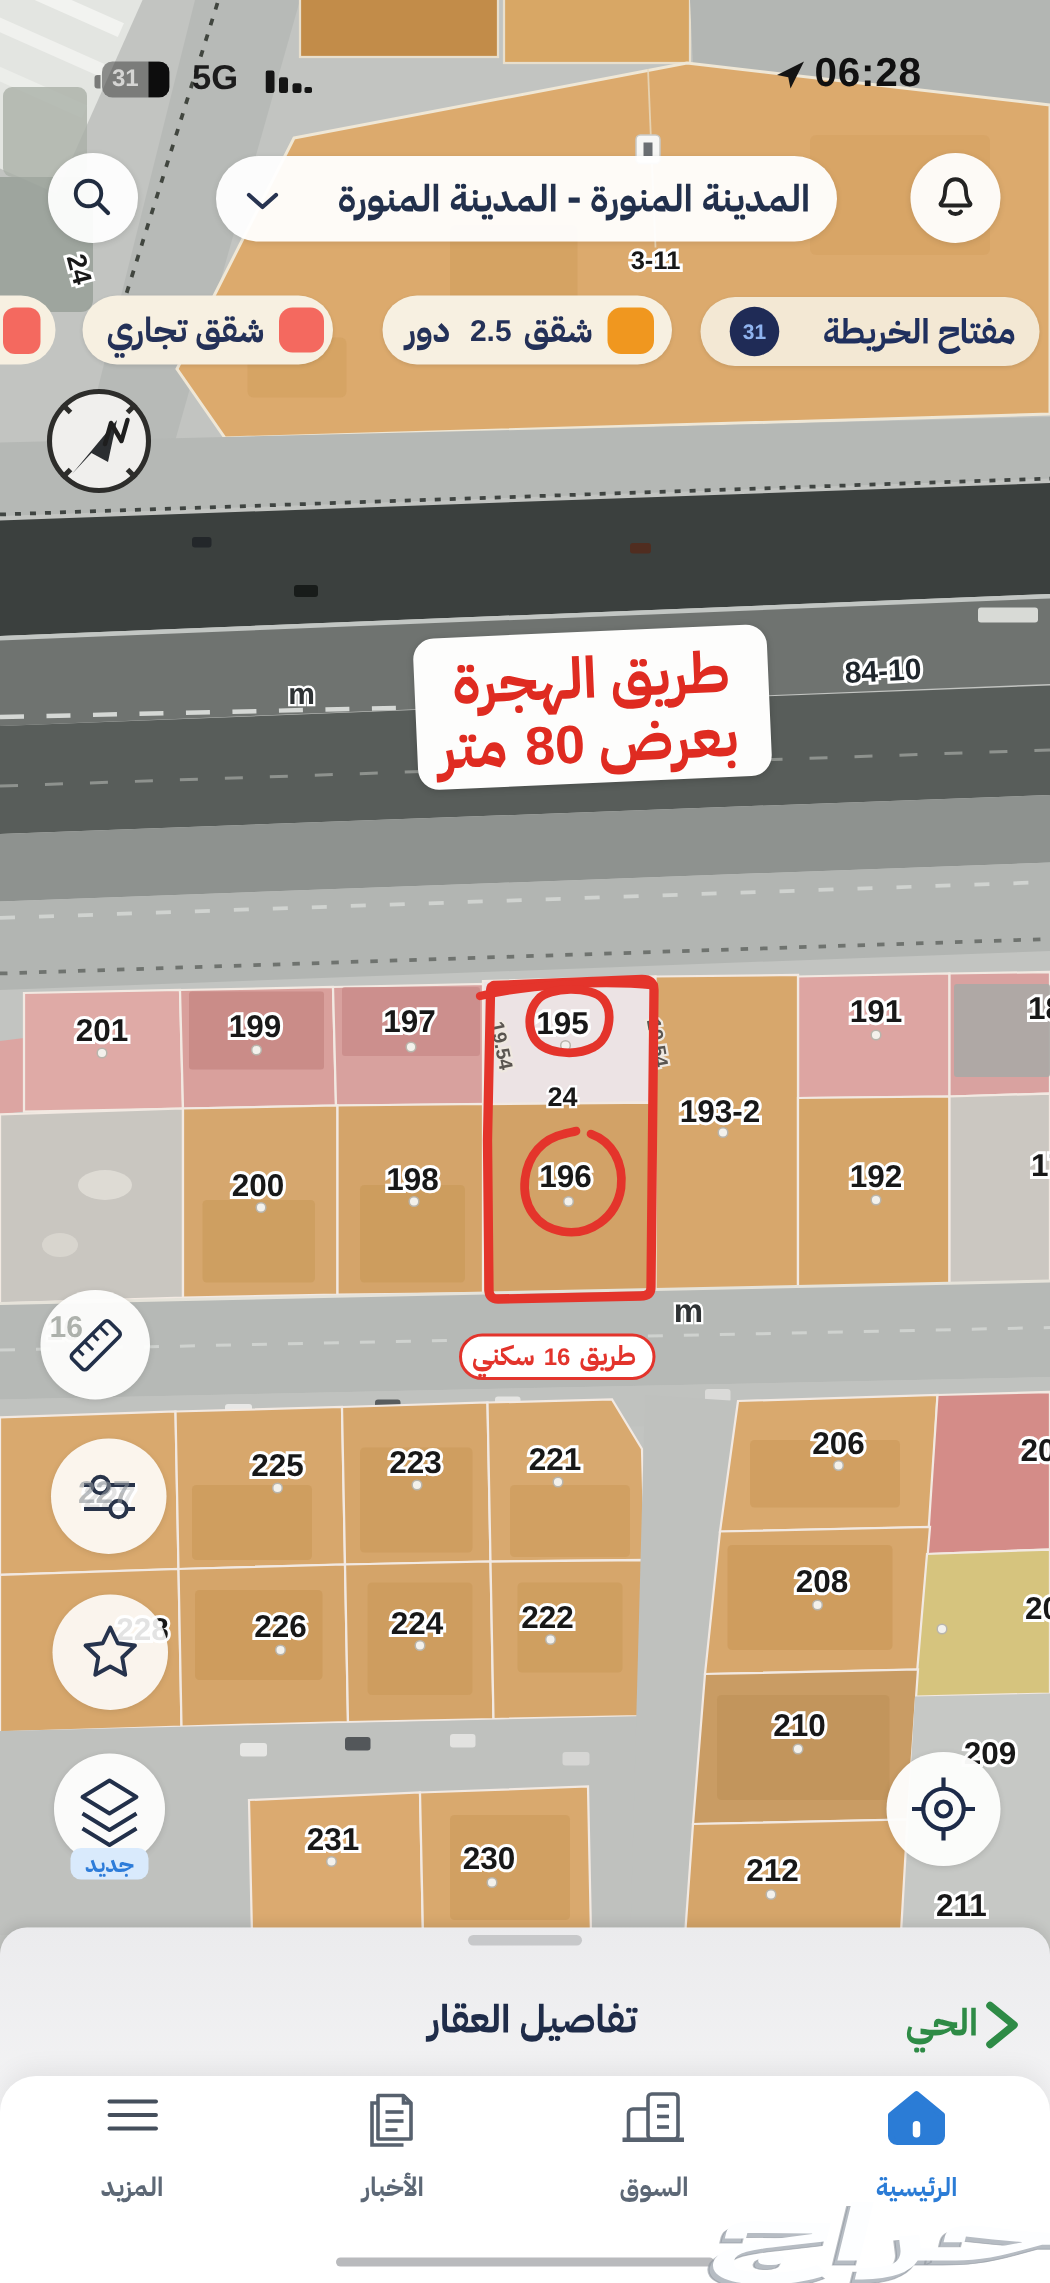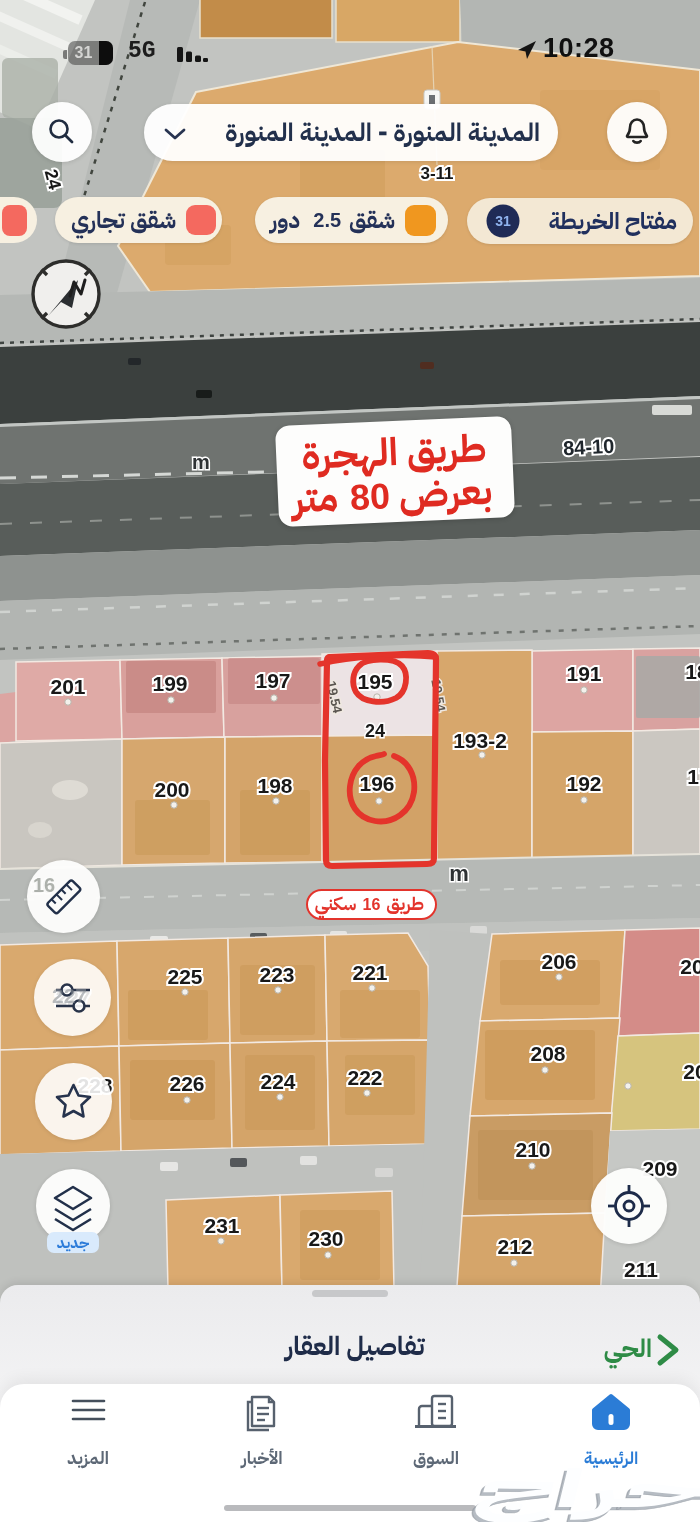--- a/index.html
+++ b/index.html
@@ -175,31 +175,31 @@
 <path d="M329,657 L428,653 C433,653 436,655 436,660 L435,756 L434,858 C434,862 432,864 427,864 L332,866 C328,866 326,864 326,860 L325,760 L327,662 C327,659 327,658 329,657 Z" fill="none" stroke="#e4342b" stroke-width="6.2" stroke-linejoin="round"></path>
 <path d="M320,664 C350,657 400,653 436,657" fill="none" stroke="#e4342b" stroke-width="5.5" stroke-linecap="round"></path>
 <path d="M359,666 C366,658 394,657 402,666 C409,674 407,692 396,698 C382,705 362,702 356,692 C351,683 353,672 359,666 Z" fill="none" stroke="#e4342b" stroke-width="5.8" stroke-linecap="round"></path>
 <path d="M394,756 C408,761 416,775 414,792 C411,812 393,824 375,821 C357,818 348,803 350,786 C352,770 362,759 376,756 C379,755 382,755 384,754" fill="none" stroke="#e4342b" stroke-width="5.8" stroke-linecap="round"></path>
 </svg>
 <div class="abs" style="left:63px;top:50px;width:4px;height:9px;background:rgba(35,35,35,0.55);border-radius:2px 0 0 2px;"></div>
 <div class="abs" style="left:68px;top:41px;width:45px;height:24px;background:rgba(58,58,58,0.52);border-radius:7px;overflow:hidden;">
       <div class="abs" style="right:0;top:0;width:14px;height:24px;background:#0d0d0d;"></div>
       <div class="abs" style="left:0;top:0;width:31px;height:24px;color:#d5d5d3;font-size:16px;font-weight:bold;text-align:center;line-height:24px;">31</div>
     </div>
-<div class="abs" style="left:128px;top:38px;font-size:23px;font-weight:bold;color:#1c1c1c;font-family:Liberation Mono, monospace;">5G</div>
+<div class="abs" style="left:128px;top:38px;font-size:23px;font-weight:bold;color:#1c1c1c;">5G</div>
 <svg class="abs" style="left:177px;top:46px" width="36" height="17">
       <rect x="0" y="1" width="6" height="15" rx="1.5" fill="#151515"></rect>
       <rect x="9" y="5.5" width="6" height="10.5" rx="1.5" fill="#151515"></rect>
       <rect x="18" y="9.5" width="6" height="6.5" rx="1.5" fill="#151515"></rect>
       <rect x="26" y="12" width="5" height="4" rx="1.2" fill="#151515"></rect>
     </svg>
 <svg class="abs" style="left:515px;top:38px" width="24" height="24">
       <path d="M3,12 L21,3 L12,21 L10.5,13.5 Z" fill="#141414"></path>
     </svg>
-<div class="abs" style="left:543px;top:33px;font-size:27px;font-weight:bold;color:#101010;letter-spacing:0.5px;">10:28</div>
+<div class="abs" style="left:543px;top:33px;font-size:27px;font-weight:bold;color:#101010;letter-spacing:0.5px;">06:28</div>
 <div class="abs" style="left:32px;top:102px;width:60px;height:60px;border-radius:50%;background:rgba(255,255,255,0.94);box-shadow:0 1px 4px rgba(0,0,0,0.12);"></div>
 <svg class="abs" style="left:46px;top:116px" width="32" height="32">
       <circle cx="13" cy="13" r="8.5" fill="none" stroke="#202c40" stroke-width="2.6"></circle>
       <line x1="19.5" y1="19.5" x2="26" y2="26" stroke="#202c40" stroke-width="2.8" stroke-linecap="round"></line>
     </svg>
 <div class="abs" style="left:144px;top:104px;width:414px;height:57px;border-radius:28.5px;background:rgba(255,255,255,0.95);box-shadow:0 1px 4px rgba(0,0,0,0.10);"></div>
 <svg class="abs" style="left:144px;top:104px" width="414" height="57">
 <polyline points="22,26 31,34 40,26" fill="none" stroke="#283451" stroke-width="2.8" stroke-linecap="round" stroke-linejoin="round"></polyline>
 <path d="M5.8 0.3Q3.3 0.3 1.9 -1.0Q0.5 -2.4 0.5 -4.8Q0.5 -6.3 1.2 -7.9Q2.0 -9.4 3.5 -10.9L4.0 -11.4H7.7L8.2 -10.9Q9.7 -9.6 10.4 -8.3Q11.1 -7.0 11.1 -5.3Q11.1 -2.7 9.7 -1.2Q8.3 0.3 5.8 0.3ZM6.0 -3.5Q7.2 -3.5 7.9 -3.9Q8.6 -4.3 8.6 -5.0Q8.6 -5.2 8.5 -5.5Q8.4 -5.8 8.1 -6.1Q7.9 -6.4 7.5 -6.8Q7.0 -7.2 6.4 -7.7L5.5 -8.3H5.3L4.5 -7.7Q4.1 -7.2 3.8 -6.9Q3.5 -6.6 3.3 -6.3Q3.2 -6.0 3.1 -5.7Q3.0 -5.5 3.0 -5.2Q3.0 -4.4 3.7 -3.9Q4.3 -3.5 5.5 -3.5ZM7.6 -13.4Q6.9 -13.4 6.5 -13.8Q6.1 -14.2 6.1 -15.0Q6.1 -15.9 6.5 -16.3Q6.9 -16.7 7.6 -16.7H8.1Q8.7 -16.7 9.1 -16.3Q9.6 -15.9 9.6 -15.0Q9.6 -14.2 9.1 -13.8Q8.7 -13.4 8.1 -13.4ZM3.6 -13.4Q3.0 -13.4 2.6 -13.8Q2.2 -14.2 2.2 -15.0Q2.2 -15.9 2.6 -16.3Q3.0 -16.7 3.6 -16.7H4.1Q4.8 -16.7 5.2 -16.3Q5.6 -15.9 5.6 -15.0Q5.6 -14.2 5.2 -13.8Q4.8 -13.4 4.1 -13.4Z M10.1 2.2H11.1Q13.3 2.2 14.4 1.3Q15.5 0.4 15.4 -1.8Q15.4 -2.3 15.4 -3.0Q15.3 -3.6 15.2 -4.3L14.6 -7.7L17.4 -8.1L17.7 -5.8Q17.9 -4.5 18.0 -3.5Q18.2 -2.5 18.2 -1.9Q18.2 -0.1 17.7 1.4Q17.2 2.8 16.4 3.9Q15.5 4.9 14.1 5.5Q12.8 6.0 11.1 6.0H10.1Z M19.8 2.2H21.4Q23.8 2.2 25.2 1.6Q26.6 1.1 27.2 0.0H24.3Q22.3 0.0 21.2 -1.2Q20.0 -2.4 20.0 -4.5Q20.0 -5.8 20.4 -6.9Q20.8 -8.0 21.5 -8.8Q22.2 -9.7 23.1 -10.1Q24.1 -10.6 25.2 -10.6Q27.4 -10.6 28.8 -8.8Q30.1 -7.0 30.2 -3.8H31.5V-0.8L30.7 0.0H29.9Q29.2 2.9 27.1 4.4Q25.1 6.0 21.6 6.0H19.8ZM22.5 -5.0Q22.5 -4.3 23.1 -4.0Q23.6 -3.8 24.6 -3.8H27.7V-3.8Q27.7 -5.2 26.9 -6.0Q26.1 -6.8 24.8 -6.8Q23.9 -6.8 23.2 -6.3Q22.5 -5.8 22.5 -5.0Z M30.7 -3.0 31.5 -3.8H32.2Q34.2 -3.8 34.2 -5.5V-9.1H37.0V-5.5Q37.0 -3.8 38.7 -3.8H39.7V-0.8L39.0 0.0Q37.0 0.0 35.9 -0.8Q34.9 -1.6 34.6 -3.4H34.4Q34.1 -1.6 33.2 -0.8Q32.4 0.0 30.7 0.0ZM35.4 -11.1Q34.7 -11.1 34.3 -11.5Q33.9 -11.9 33.9 -12.8Q33.9 -13.6 34.3 -14.0Q34.7 -14.4 35.4 -14.4H35.9Q36.5 -14.4 36.9 -14.0Q37.3 -13.6 37.3 -12.8Q37.3 -11.9 36.9 -11.5Q36.5 -11.1 35.9 -11.1Z M39.0 -3.0 39.7 -3.8H41.9Q41.9 -3.9 41.9 -4.1Q41.9 -4.2 41.9 -4.4Q41.9 -7.4 45.4 -9.4L47.0 -10.3H50.3L52.2 -5.0Q52.5 -4.2 52.9 -4.0Q53.4 -3.8 54.2 -3.8H54.9V-0.8L54.2 0.0Q52.5 0.0 51.6 -0.5Q50.6 -1.0 50.0 -2.1L49.9 -2.1V0.0H46.7Q44.9 0.0 43.8 -0.7Q42.6 -1.5 42.2 -2.6H42.0Q41.3 0.0 39.0 0.0ZM44.1 -4.7Q44.1 -4.2 44.6 -4.0Q45.0 -3.8 45.6 -3.8H49.3L48.0 -7.1L45.8 -6.2Q45.0 -5.8 44.5 -5.5Q44.1 -5.2 44.1 -4.7Z M54.2 -3.0 54.9 -3.8H56.0Q57.0 -3.8 57.3 -4.1Q57.6 -4.5 57.6 -5.2V-18.5H60.6V-5.2Q60.6 -2.6 59.6 -1.3Q58.5 -0.0 56.0 0.0H54.2Z M63.6 -18.5H66.6V0.0H63.6Z M86.5 0.0Q84.2 -0.0 83.2 -1.1Q82.1 -2.2 82.1 -4.1V-4.2H82.0Q81.8 -3.4 81.5 -2.8Q81.3 -2.1 80.9 -1.8Q80.5 -1.4 79.9 -1.3Q79.4 -1.1 78.6 -1.1Q76.8 -1.1 75.9 -2.1Q75.0 -3.0 75.0 -4.8Q75.0 -6.8 76.1 -8.1Q77.3 -9.4 79.2 -10.4L82.0 -11.8V-13.1H85.0V-5.1Q85.0 -4.4 85.3 -4.1Q85.7 -3.8 86.5 -3.8H87.3V-0.8ZM79.4 -4.9Q80.9 -4.9 81.4 -5.1Q82.0 -5.4 82.0 -6.1V-9.1L80.2 -8.2Q79.5 -7.9 79.0 -7.7Q78.5 -7.4 78.2 -7.2Q77.8 -6.9 77.7 -6.6Q77.5 -6.4 77.5 -6.0Q77.5 -5.4 77.9 -5.1Q78.3 -4.9 79.4 -4.9ZM83.3 -15.1Q82.6 -15.1 82.2 -15.5Q81.8 -15.9 81.8 -16.8Q81.8 -17.7 82.2 -18.1Q82.6 -18.5 83.3 -18.5H83.8Q84.4 -18.5 84.8 -18.1Q85.3 -17.7 85.3 -16.8Q85.3 -15.9 84.8 -15.5Q84.4 -15.1 83.8 -15.1ZM79.3 -15.1Q78.7 -15.1 78.3 -15.5Q77.9 -15.9 77.9 -16.8Q77.9 -17.7 78.3 -18.1Q78.7 -18.5 79.3 -18.5H79.8Q80.5 -18.5 80.9 -18.1Q81.3 -17.7 81.3 -16.8Q81.3 -15.9 80.9 -15.5Q80.5 -15.1 79.8 -15.1Z M86.5 -3.0 87.3 -3.8H88.0Q90.0 -3.8 90.0 -5.5V-9.1H92.8V-5.5Q92.8 -3.8 94.5 -3.8H95.5V-0.8L94.8 0.0Q92.8 0.0 91.7 -0.8Q90.7 -1.6 90.3 -3.4H90.2Q89.8 -1.6 89.0 -0.8Q88.1 0.0 86.5 0.0ZM91.1 -11.1Q90.5 -11.1 90.1 -11.5Q89.7 -11.9 89.7 -12.8Q89.7 -13.6 90.1 -14.0Q90.5 -14.4 91.1 -14.4H91.6Q92.3 -14.4 92.7 -14.0Q93.1 -13.6 93.1 -12.8Q93.1 -11.9 92.7 -11.5Q92.3 -11.1 91.6 -11.1Z M101.1 5.4Q100.5 5.4 100.1 5.0Q99.7 4.6 99.7 3.7Q99.7 2.8 100.1 2.4Q100.5 2.0 101.1 2.0H101.6Q102.3 2.0 102.7 2.4Q103.1 2.8 103.1 3.7Q103.1 4.6 102.7 5.0Q102.3 5.4 101.6 5.4ZM97.2 5.4Q96.5 5.4 96.1 5.0Q95.7 4.6 95.7 3.7Q95.7 2.8 96.1 2.4Q96.5 2.0 97.2 2.0H97.7Q98.3 2.0 98.7 2.4Q99.2 2.8 99.2 3.7Q99.2 4.6 98.7 5.0Q98.3 5.4 97.7 5.4ZM94.8 -3.0 95.5 -3.8H96.2Q97.1 -3.8 97.7 -3.8Q98.3 -3.9 98.7 -4.1Q99.0 -4.3 99.2 -4.6Q99.3 -4.9 99.3 -5.3Q99.3 -5.7 99.2 -6.2Q99.2 -6.8 99.0 -7.8L98.6 -10.1L101.3 -10.6L101.7 -8.2Q101.8 -7.6 101.9 -6.7Q102.0 -5.9 102.0 -5.3Q102.0 -2.6 100.6 -1.3Q99.3 0.0 96.2 0.0H94.8Z M107.1 0.0Q105.3 0.0 104.4 -0.9Q103.5 -1.8 103.5 -3.7V-5.4H106.3V-3.8H109.8Q110.6 -3.8 111.0 -4.0Q111.4 -4.2 111.4 -4.8Q111.4 -5.1 111.2 -5.5Q111.1 -5.9 111.0 -6.2L108.8 -12.6L112.0 -13.7L114.5 -6.5Q114.8 -5.6 115.1 -5.1Q115.4 -4.6 115.7 -4.3Q116.0 -4.0 116.3 -3.9Q116.7 -3.8 117.2 -3.8H118.0V-0.8L117.2 0.0Q116.2 0.0 115.4 -0.2Q114.6 -0.3 114.0 -0.7Q113.4 -1.1 112.9 -1.8Q112.4 -2.4 112.0 -3.4L111.9 -3.4Q111.7 -2.5 111.4 -1.8Q111.2 -1.2 110.8 -0.8Q110.4 -0.4 109.8 -0.2Q109.2 0.0 108.4 0.0Z M117.2 -3.0 118.0 -3.8H120.1Q120.1 -3.9 120.1 -4.1Q120.1 -4.2 120.1 -4.4Q120.1 -7.4 123.6 -9.4L125.2 -10.3H128.5L130.5 -5.0Q130.8 -4.2 131.2 -4.0Q131.6 -3.8 132.4 -3.8H133.2V-0.8L132.4 0.0Q130.8 0.0 129.8 -0.5Q128.9 -1.0 128.2 -2.1L128.1 -2.1V0.0H124.9Q123.1 0.0 122.0 -0.7Q120.9 -1.5 120.4 -2.6H120.2Q119.5 0.0 117.2 0.0ZM122.4 -4.7Q122.4 -4.2 122.8 -4.0Q123.2 -3.8 123.8 -3.8H127.5L126.3 -7.1L124.0 -6.2Q123.2 -5.8 122.8 -5.5Q122.4 -5.2 122.4 -4.7Z M132.4 -3.0 133.2 -3.8H134.2Q135.2 -3.8 135.5 -4.1Q135.8 -4.5 135.8 -5.2V-18.5H138.8V-5.2Q138.8 -2.6 137.8 -1.3Q136.8 -0.0 134.2 0.0H132.4Z M141.8 -18.5H144.8V0.0H141.8Z M153.6 -5.8V-9.4H161.0V-5.8Z M174.0 0.3Q171.5 0.3 170.1 -1.0Q168.7 -2.4 168.7 -4.8Q168.7 -6.3 169.5 -7.9Q170.2 -9.4 171.7 -10.9L172.2 -11.4H175.9L176.4 -10.9Q177.9 -9.6 178.6 -8.3Q179.3 -7.0 179.3 -5.3Q179.3 -2.7 177.9 -1.2Q176.5 0.3 174.0 0.3ZM174.2 -3.5Q175.4 -3.5 176.1 -3.9Q176.8 -4.3 176.8 -5.0Q176.8 -5.2 176.7 -5.5Q176.6 -5.8 176.3 -6.1Q176.1 -6.4 175.7 -6.8Q175.2 -7.2 174.6 -7.7L173.7 -8.3H173.5L172.8 -7.7Q172.3 -7.2 172.0 -6.9Q171.7 -6.6 171.5 -6.3Q171.4 -6.0 171.3 -5.7Q171.2 -5.5 171.2 -5.2Q171.2 -4.4 171.9 -3.9Q172.5 -3.5 173.7 -3.5ZM175.8 -13.4Q175.1 -13.4 174.7 -13.8Q174.3 -14.2 174.3 -15.0Q174.3 -15.9 174.7 -16.3Q175.1 -16.7 175.8 -16.7H176.3Q176.9 -16.7 177.3 -16.3Q177.8 -15.9 177.8 -15.0Q177.8 -14.2 177.3 -13.8Q176.9 -13.4 176.3 -13.4ZM171.8 -13.4Q171.2 -13.4 170.8 -13.8Q170.4 -14.2 170.4 -15.0Q170.4 -15.9 170.8 -16.3Q171.2 -16.7 171.8 -16.7H172.3Q173.0 -16.7 173.4 -16.3Q173.8 -15.9 173.8 -15.0Q173.8 -14.2 173.4 -13.8Q173.0 -13.4 172.3 -13.4Z M178.3 2.2H179.3Q181.5 2.2 182.6 1.3Q183.7 0.4 183.6 -1.8Q183.6 -2.3 183.6 -3.0Q183.5 -3.6 183.4 -4.3L182.8 -7.7L185.6 -8.1L185.9 -5.8Q186.1 -4.5 186.2 -3.5Q186.4 -2.5 186.4 -1.9Q186.4 -0.1 185.9 1.4Q185.5 2.8 184.6 3.9Q183.7 4.9 182.3 5.5Q181.0 6.0 179.3 6.0H178.3Z M188.0 2.2H189.6Q192.0 2.2 193.4 1.6Q194.8 1.1 195.4 0.0H192.5Q190.5 0.0 189.4 -1.2Q188.2 -2.4 188.2 -4.5Q188.2 -5.8 188.6 -6.9Q189.0 -8.0 189.7 -8.8Q190.4 -9.7 191.3 -10.1Q192.3 -10.6 193.4 -10.6Q195.6 -10.6 197.0 -8.8Q198.3 -7.0 198.4 -3.8H199.7V-0.8L198.9 0.0H198.1Q197.4 2.9 195.3 4.4Q193.3 6.0 189.8 6.0H188.0ZM190.7 -5.0Q190.7 -4.3 191.3 -4.0Q191.8 -3.8 192.8 -3.8H195.9V-3.8Q195.9 -5.2 195.1 -6.0Q194.3 -6.8 193.0 -6.8Q192.1 -6.8 191.4 -6.3Q190.7 -5.8 190.7 -5.0Z M198.9 -3.0 199.7 -3.8H200.4Q202.4 -3.8 202.4 -5.5V-9.1H205.2V-5.5Q205.2 -3.8 206.9 -3.8H207.9V-0.8L207.2 0.0Q205.2 0.0 204.1 -0.8Q203.1 -1.6 202.8 -3.4H202.6Q202.2 -1.6 201.4 -0.8Q200.6 0.0 198.9 0.0ZM203.6 -11.1Q202.9 -11.1 202.5 -11.5Q202.1 -11.9 202.1 -12.8Q202.1 -13.6 202.5 -14.0Q202.9 -14.4 203.6 -14.4H204.1Q204.7 -14.4 205.1 -14.0Q205.5 -13.6 205.5 -12.8Q205.5 -11.9 205.1 -11.5Q204.7 -11.1 204.1 -11.1Z M207.2 -3.0 207.9 -3.8H210.1Q210.1 -3.9 210.1 -4.1Q210.1 -4.2 210.1 -4.4Q210.1 -7.4 213.6 -9.4L215.2 -10.3H218.5L220.5 -5.0Q220.7 -4.2 221.1 -4.0Q221.6 -3.8 222.4 -3.8H223.1V-0.8L222.4 0.0Q220.7 0.0 219.8 -0.5Q218.8 -1.0 218.2 -2.1L218.1 -2.1V0.0H214.9Q213.1 0.0 212.0 -0.7Q210.9 -1.5 210.4 -2.6H210.2Q209.5 0.0 207.2 0.0ZM212.4 -4.7Q212.4 -4.2 212.8 -4.0Q213.2 -3.8 213.8 -3.8H217.5L216.2 -7.1L214.0 -6.2Q213.2 -5.8 212.8 -5.5Q212.4 -5.2 212.4 -4.7Z M222.4 -3.0 223.1 -3.8H224.2Q225.2 -3.8 225.5 -4.1Q225.8 -4.5 225.8 -5.2V-18.5H228.8V-5.2Q228.8 -2.6 227.8 -1.3Q226.7 -0.0 224.2 0.0H222.4Z M231.8 -18.5H234.8V0.0H231.8Z M254.7 0.0Q252.4 -0.0 251.4 -1.1Q250.3 -2.2 250.3 -4.1V-4.2H250.2Q250.0 -3.4 249.7 -2.8Q249.5 -2.1 249.1 -1.8Q248.7 -1.4 248.1 -1.3Q247.6 -1.1 246.8 -1.1Q245.0 -1.1 244.1 -2.1Q243.2 -3.0 243.2 -4.8Q243.2 -6.8 244.3 -8.1Q245.5 -9.4 247.4 -10.4L250.2 -11.8V-13.1H253.2V-5.1Q253.2 -4.4 253.5 -4.1Q253.9 -3.8 254.7 -3.8H255.5V-0.8ZM247.6 -4.9Q249.1 -4.9 249.6 -5.1Q250.2 -5.4 250.2 -6.1V-9.1L248.4 -8.2Q247.7 -7.9 247.2 -7.7Q246.7 -7.4 246.4 -7.2Q246.0 -6.9 245.9 -6.6Q245.7 -6.4 245.7 -6.0Q245.7 -5.4 246.1 -5.1Q246.5 -4.9 247.6 -4.9ZM251.5 -15.1Q250.8 -15.1 250.4 -15.5Q250.0 -15.9 250.0 -16.8Q250.0 -17.7 250.4 -18.1Q250.8 -18.5 251.5 -18.5H252.0Q252.6 -18.5 253.0 -18.1Q253.5 -17.7 253.5 -16.8Q253.5 -15.9 253.0 -15.5Q252.6 -15.1 252.0 -15.1ZM247.5 -15.1Q246.9 -15.1 246.5 -15.5Q246.1 -15.9 246.1 -16.8Q246.1 -17.7 246.5 -18.1Q246.9 -18.5 247.5 -18.5H248.0Q248.7 -18.5 249.1 -18.1Q249.5 -17.7 249.5 -16.8Q249.5 -15.9 249.1 -15.5Q248.7 -15.1 248.0 -15.1Z M254.7 -3.0 255.5 -3.8H256.2Q258.2 -3.8 258.2 -5.5V-9.1H261.0V-5.5Q261.0 -3.8 262.7 -3.8H263.7V-0.8L263.0 0.0Q261.0 0.0 259.9 -0.8Q258.9 -1.6 258.5 -3.4H258.4Q258.0 -1.6 257.2 -0.8Q256.3 0.0 254.7 0.0ZM259.3 -11.1Q258.7 -11.1 258.3 -11.5Q257.9 -11.9 257.9 -12.8Q257.9 -13.6 258.3 -14.0Q258.7 -14.4 259.3 -14.4H259.8Q260.5 -14.4 260.9 -14.0Q261.3 -13.6 261.3 -12.8Q261.3 -11.9 260.9 -11.5Q260.5 -11.1 259.8 -11.1Z M269.3 5.4Q268.7 5.4 268.3 5.0Q267.9 4.6 267.9 3.7Q267.9 2.8 268.3 2.4Q268.7 2.0 269.3 2.0H269.8Q270.5 2.0 270.9 2.4Q271.3 2.8 271.3 3.7Q271.3 4.6 270.9 5.0Q270.5 5.4 269.8 5.4ZM265.4 5.4Q264.7 5.4 264.3 5.0Q263.9 4.6 263.9 3.7Q263.9 2.8 264.3 2.4Q264.7 2.0 265.4 2.0H265.9Q266.5 2.0 266.9 2.4Q267.4 2.8 267.4 3.7Q267.4 4.6 266.9 5.0Q266.5 5.4 265.9 5.4ZM263.0 -3.0 263.7 -3.8H264.4Q265.3 -3.8 265.9 -3.8Q266.5 -3.9 266.9 -4.1Q267.2 -4.3 267.4 -4.6Q267.5 -4.9 267.5 -5.3Q267.5 -5.7 267.4 -6.2Q267.4 -6.8 267.2 -7.8L266.8 -10.1L269.5 -10.6L269.9 -8.2Q270.0 -7.6 270.1 -6.7Q270.2 -5.9 270.2 -5.3Q270.2 -2.6 268.8 -1.3Q267.5 0.0 264.4 0.0H263.0Z M275.3 0.0Q273.5 0.0 272.6 -0.9Q271.7 -1.8 271.7 -3.7V-5.4H274.5V-3.8H278.0Q278.8 -3.8 279.2 -4.0Q279.6 -4.2 279.6 -4.8Q279.6 -5.1 279.4 -5.5Q279.3 -5.9 279.2 -6.2L277.0 -12.6L280.2 -13.7L282.7 -6.5Q283.0 -5.6 283.3 -5.1Q283.6 -4.6 283.9 -4.3Q284.2 -4.0 284.5 -3.9Q284.9 -3.8 285.4 -3.8H286.2V-0.8L285.4 0.0Q284.4 0.0 283.6 -0.2Q282.8 -0.3 282.2 -0.7Q281.6 -1.1 281.1 -1.8Q280.6 -2.4 280.2 -3.4L280.1 -3.4Q279.9 -2.5 279.6 -1.8Q279.4 -1.2 279.0 -0.8Q278.6 -0.4 278.0 -0.2Q277.4 0.0 276.6 0.0Z M285.4 -3.0 286.2 -3.8H288.3Q288.3 -3.9 288.3 -4.1Q288.3 -4.2 288.3 -4.4Q288.3 -7.4 291.8 -9.4L293.4 -10.3H296.7L298.7 -5.0Q299.0 -4.2 299.4 -4.0Q299.8 -3.8 300.6 -3.8H301.4V-0.8L300.6 0.0Q299.0 0.0 298.0 -0.5Q297.1 -1.0 296.4 -2.1L296.3 -2.1V0.0H293.1Q291.3 0.0 290.2 -0.7Q289.1 -1.5 288.6 -2.6H288.4Q287.7 0.0 285.4 0.0ZM290.6 -4.7Q290.6 -4.2 291.0 -4.0Q291.4 -3.8 292.0 -3.8H295.7L294.5 -7.1L292.2 -6.2Q291.4 -5.8 291.0 -5.5Q290.6 -5.2 290.6 -4.7Z M300.6 -3.0 301.4 -3.8H302.5Q303.4 -3.8 303.7 -4.1Q304.0 -4.5 304.0 -5.2V-18.5H307.0V-5.2Q307.0 -2.6 306.0 -1.3Q305.0 -0.0 302.5 0.0H300.6Z M310.0 -18.5H313.0V0.0H310.0Z" transform="translate(81.5,37)" fill="#22304c"></path>
 </svg>

